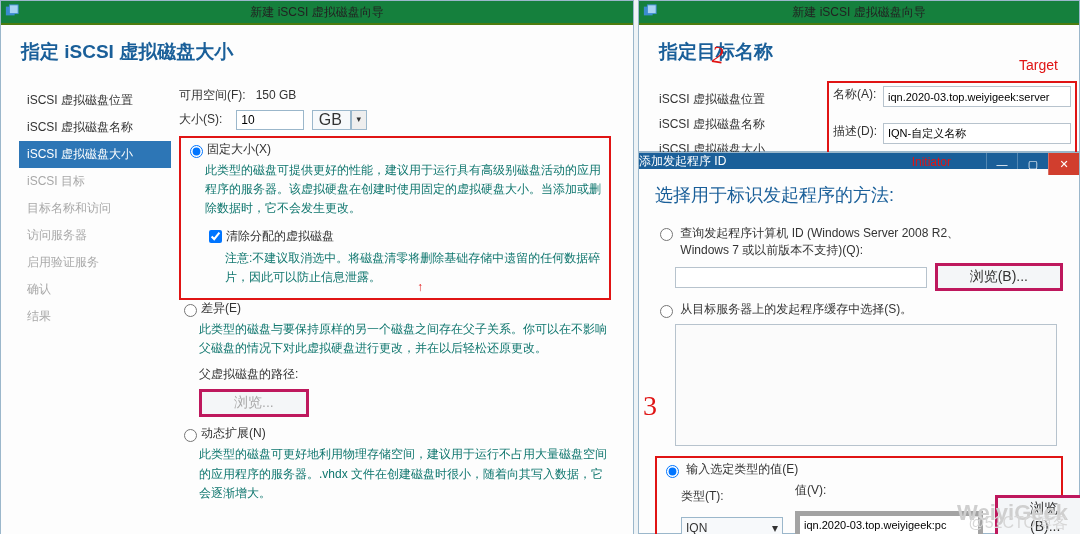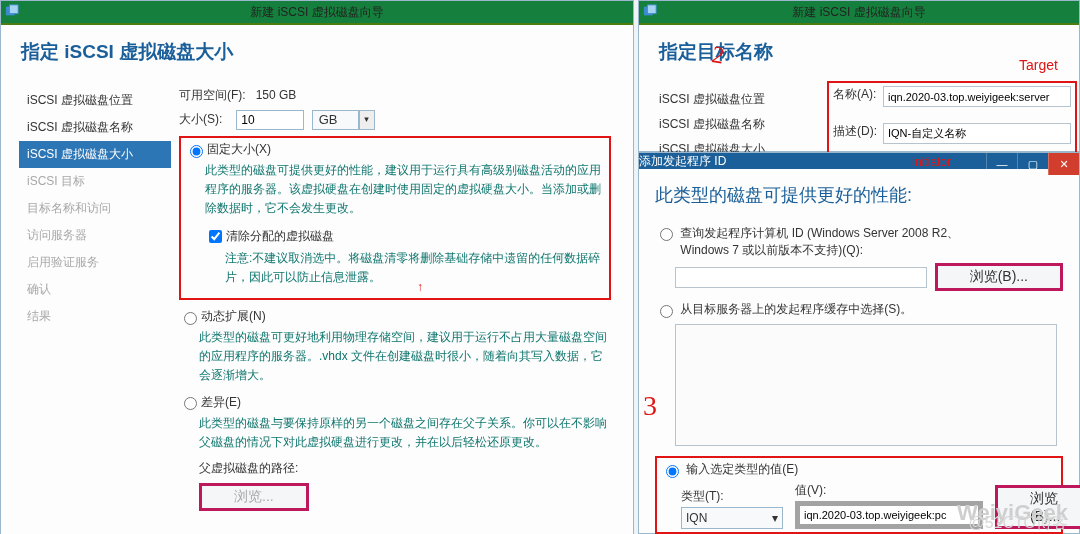--- a/index.html
+++ b/index.html
@@ -19,21 +19,21 @@
   
   .steps{position:absolute;left:18px;top:86px;width:152px}
   .steps .step{padding:5px 8px;color:#333}
   .steps .step.sel{background:#2d76b6;color:#fff}
   .steps .step.dim{color:#a8a8a8}
   
   .lcontent{position:absolute;left:178px;top:86px;width:432px}
   .row{margin-bottom:6px}
   .lbl{display:inline-block}
   .sizebox{border:1px solid #9bb7cb;padding:2px 4px;width:58px;font-size:12px;margin:0 4px;height:14px;vertical-align:middle}
-  .unit{display:inline-block;border:1px solid #9bb7cb;padding:1px 20px 1px 6px;background:#f7f9fb;font-size:13px;height:16px;line-height:16px;vertical-align:middle}
+  .unit{display:inline-block;border:1px solid #9bb7cb;padding:1px 8px 1px 6px;background:#f7f9fb;font-size:16px;height:16px;line-height:16px;vertical-align:middle}
   .dd{display:inline-block;border:1px solid #9bb7cb;width:14px;height:18px;line-height:16px;text-align:center;background:#eee;vertical-align:middle;font-size:9px}
   .radio{vertical-align:middle;margin-right:4px}
   .desc{margin:3px 0 8px 20px;color:#0f766e;line-height:1.6}
   .cb{vertical-align:middle;margin-right:4px}
   .btn{display:inline-block;border:3px solid #be185d;background:#f4f6f8;padding:2px 32px;font-size:14px}
   .redbox{border:2px solid #e01414;padding:3px 4px}
   .desc.smaller{font-size:12px}
   
   .trgrid{position:absolute;left:10px;top:86px}
   .trsteps .step{padding:4px 2px}
@@ -47,21 +47,21 @@
   .br-titlebar .ttl{color:#fff}
   .br-titlebar .wbtns{position:absolute;right:0;top:0;height:22px;display:flex}
   .wbtn{width:30px;height:22px;border-left:1px solid rgba(255,255,255,.25);display:flex;align-items:center;justify-content:center;font-size:11px}
   .wbtn.close{background:#d13e2e}
   .br-content{padding:10px 16px}
   .br-h{font-size:18px;color:#1a5f99;margin:4px 0 18px 0;font-weight:400}
   .rblock{margin-bottom:10px}
   .ta{width:380px;height:120px;border:1px solid #b7c3cd;background:#fbfbfb}
   .valrow{display:flex;align-items:flex-end;margin-top:4px}
   .valcol{display:flex;flex-direction:column;margin-right:12px}
-  .valcol label{font-size:12px;margin-bottom:2px}
+  .valcol label{font-size:12px;margin-bottom:12px}
   .typesel{border:1px solid #9bb7cb;padding:1px 4px;width:92px;height:18px;display:flex;align-items:center;justify-content:space-between;background:#f7f9fb}
   .valinput{border:5px solid #a3a3a3;padding:2px 4px;width:170px;height:14px;font-size:11px}
   .anno3{color:#e01414;font-family:"Comic Sans MS",cursive;font-size:28px;position:absolute;left:643px;top:390px}
   .anno2{color:#e01414;font-family:"Comic Sans MS",cursive;font-size:24px;position:absolute;left:712px;top:42px;transform:rotate(10deg)}
   .initiator-label{color:#e01414;font-size:12px;position:absolute}
   .arrow1{color:#e01414;position:absolute;left:417px;top:280px;font-family:"Comic Sans MS",cursive}
   .wm{position:absolute;right:12px;bottom:8px;font-size:22px;color:#cfcfcf;font-weight:700;pointer-events:none}
   .wm2{position:absolute;right:12px;bottom:0;font-size:16px;color:#d7d7d7}
 </style>
 </head>
@@ -104,30 +104,30 @@
         <span class="unit">GB</span><span class="dd">▾</span>
       </div>
 
       <div class="redbox" style="margin-top:4px">
         <div><input type="radio" class="radio" checked="" style=""><span>固定大小(X)</span></div>
         <div class="desc smaller">此类型的磁盘可提供更好的性能，建议用于运行具有高级别磁盘活动的应用程序的服务器。该虚拟硬盘在创建时使用固定的虚拟硬盘大小。当添加或删除数据时，它不会发生更改。</div>
         <div style="margin-left:20px"><input type="checkbox" class="cb" checked="" style=""><span>清除分配的虚拟磁盘</span></div>
         <div class="desc smaller" style="margin-left:40px">注意:不建议取消选中。将磁盘清零将删除基础存储中遗留的任何数据碎片，因此可以防止信息泄露。</div>
       </div>
 
-      <div style="margin-top:8px">
-        <input type="radio" class="radio" style=""><span>动态扩展(N)</span>
-        <div class="desc smaller">此类型的磁盘可更好地利用物理存储空间，建议用于运行不占用大量磁盘空间的应用程序的服务器。.vhdx 文件在创建磁盘时很小，随着向其写入数据，它会逐渐增大。</div>
-      </div>
-
       <div>
         <input type="radio" class="radio" style=""><span>差异(E)</span>
         <div class="desc smaller">此类型的磁盘与要保持原样的另一个磁盘之间存在父子关系。你可以在不影响父磁盘的情况下对此虚拟硬盘进行更改，并在以后轻松还原更改。</div>
         <div style="margin-left:20px"><span>父虚拟磁盘的路径:</span></div>
         <div style="margin:6px 0 0 20px"><span class="btn" style="color:#aaa">浏览...</span></div>
+      </div>
+
+      <div style="margin-top:8px">
+        <input type="radio" class="radio" style=""><span>动态扩展(N)</span>
+        <div class="desc smaller">此类型的磁盘可更好地利用物理存储空间，建议用于运行不占用大量磁盘空间的应用程序的服务器。.vhdx 文件在创建磁盘时很小，随着向其写入数据，它会逐渐增大。</div>
       </div>
     </div>
   </div>
 
   <div class="pane pane-tr">
     <div class="titlebar">
       <span class="icon">
         <svg class="icon-sm" viewBox="0 0 16 16">
             <rect x="1" y="3" width="10" height="10" fill="#3b8bd0"></rect>
             <rect x="5" y="1" width="10" height="10" fill="#a7d3f2" stroke="#3b8bd0" stroke-width="1"></rect>
@@ -160,21 +160,21 @@
     <div class="br-titlebar">
       <span class="ttl">添加发起程序 ID</span>
       <div class="wbtns">
         <div class="wbtn">—</div>
         <div class="wbtn">▢</div>
         <div class="wbtn close">✕</div>
       </div>
     </div>
 
     <div class="br-content">
-      <div class="br-h">此类型的磁盘可提供更好的性能:</div>
+      <div class="br-h">选择用于标识发起程序的方法:</div>
 
       <div class="rblock">
         <input type="radio" class="radio" style="">
         <span style="display:inline-block;width:300px;vertical-align:top">查询发起程序计算机 ID (Windows Server 2008 R2、Windows 7 或以前版本不支持)(Q):</span>
         <div style="display:flex;align-items:center;margin:4px 0 0 20px">
           <input class="finput" style="width: 280px;">
           <span style="width:8px"></span>
           <span class="btn">浏览(B)...</span>
         </div>
       </div>

